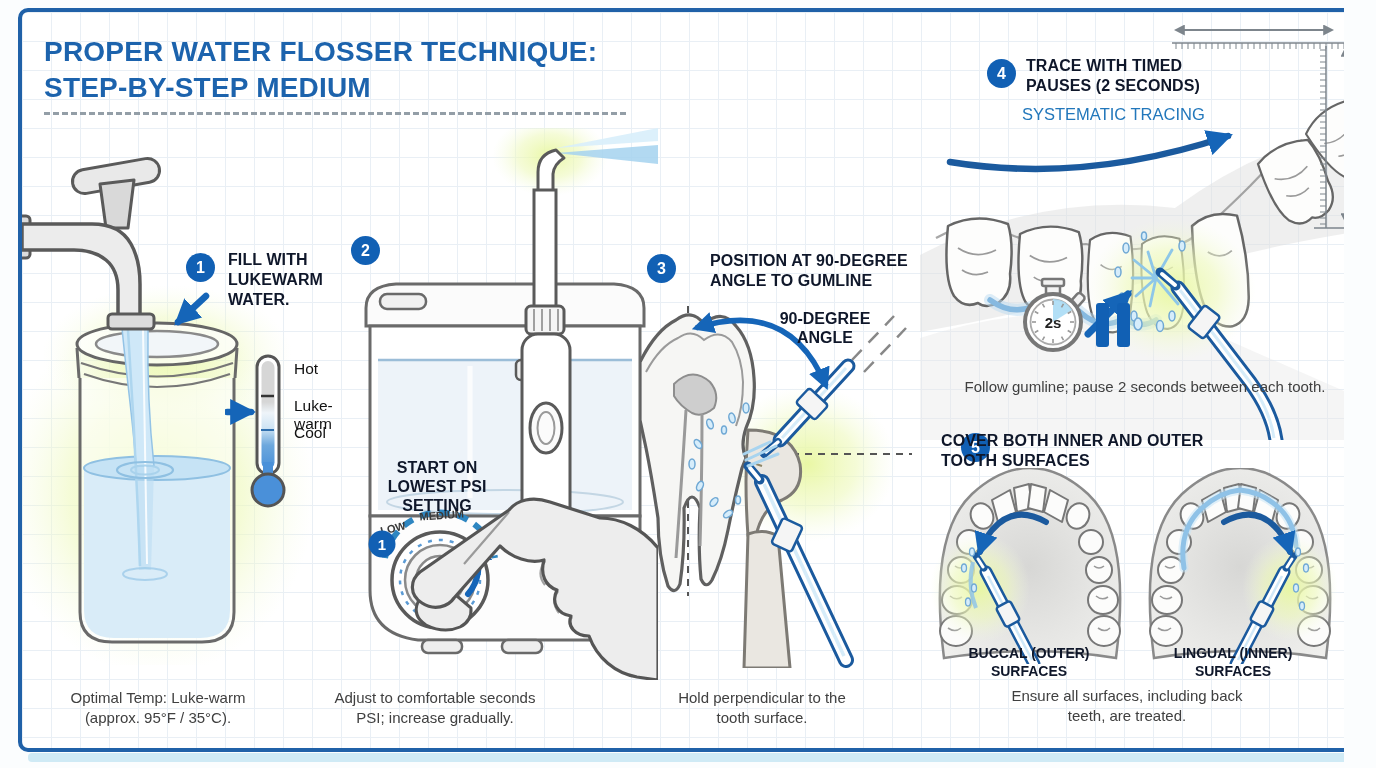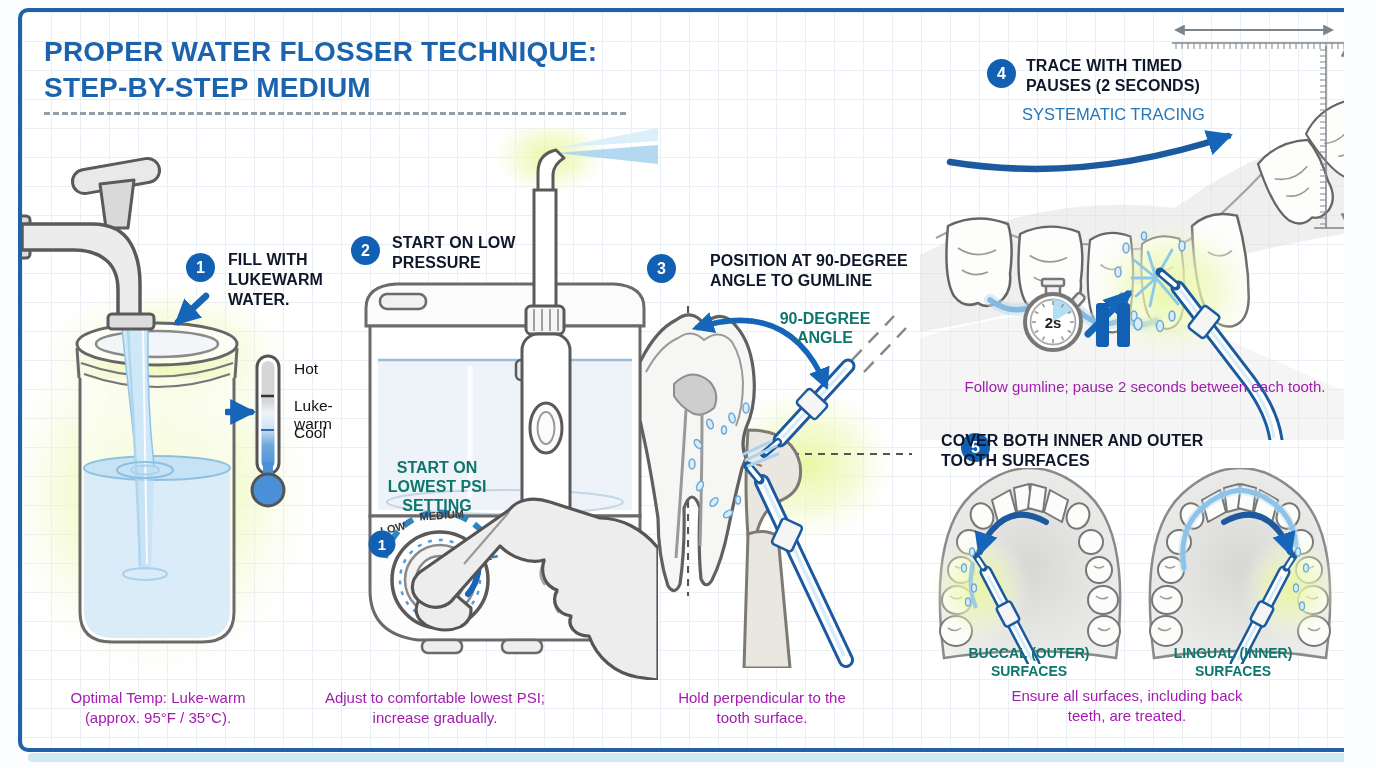--- a/index.html
+++ b/index.html
@@ -8,22 +8,22 @@
   .board{left:18px;top:8px;width:1332px;height:736px;border:4px solid #2061a8;border-radius:10px;
     background-color:#fff;
     background-image:linear-gradient(to right,#e9eff5 1px,transparent 1px),linear-gradient(to bottom,#e9eff5 1px,transparent 1px);
     background-size:29px 29px;}
   .shadow-strip{left:28px;top:753px;width:1330px;height:9px;background:#cfeaf5;border-radius:4px;}
   .title{left:44px;top:34px;width:620px;font-size:28px;font-weight:bold;color:#1c63ad;line-height:1.28;letter-spacing:.2px;}
   .dashline{left:44px;top:112px;width:582px;border-top:3px dashed #939ea7;height:0;}
   .badge{width:29px;height:29px;border-radius:50%;background:#1160b4;color:#fff;font-weight:bold;font-size:16px;
     display:flex;align-items:center;justify-content:center;}
   .step-head{font-size:16px;font-weight:bold;color:#0f172a;line-height:1.24;letter-spacing:.1px;}
-  .blue-label{font-size:16px;font-weight:bold;color:#0f766e;line-height:1.18;text-align:center;}
-  .caption{font-size:15px;color:#a21caf;text-align:center;line-height:1.3;}
+  .blue-label{font-size:16px;font-weight:bold;color:#0f172a;line-height:1.18;text-align:center;}
+  .caption{font-size:15px;color:#404040;text-align:center;line-height:1.3;}
   .therm-label{font-size:15.5px;color:#111;line-height:1.15;}
   svg text{font-family:"Liberation Sans",sans-serif;}
 </style>
 </head>
 <body>
 
 <div class="stage">
 
   <svg class="abs" width="0" height="0" style="left:0;top:0">
     <defs>
@@ -161,23 +161,22 @@
     <g>
       <path d="M66 474 Q60 488 74 497 Q92 506 108 499 Q120 493 119 480 L98 462 Z" fill="#ededed" stroke="#555555" stroke-width="3" stroke-linejoin="round"></path>
       <path d="M68 444 C58 452 57 467 70 475 C82 483 96 479 102 470 L148 418 C160 430 178 436 192 432 C188 446 193 458 205 462 C199 474 205 486 219 488 C215 498 223 508 237 508 C245 530 263 545 285 549 L306 552 L306 420 C290 400 268 390 248 390 L198 374 C180 368 165 372 157 382 Z" fill="#ededed" stroke="#555555" stroke-width="3.2" stroke-linejoin="round"></path>
       <path d="M157 384 L112 436 M193 433 Q184 446 193 457 M206 463 Q198 474 207 485 M220 489 Q214 497 224 505" fill="none" stroke="#555555" stroke-width="2.2" opacity=".55"></path>
     </g>
   </svg>
 
   <div class="abs badge" style="left:351px;top:236px">
     <span>2</span>
   </div>
-  <div class="abs step-head" style="left:392px;top:233px;width:140px">START ON LOW PRESSURE</div>
   <div class="abs blue-label" style="left:384px;top:459px;width:106px">START ON LOWEST PSI SETTING</div>
-  <div class="abs caption" style="left:320px;top:688px;width:230px">Adjust to comfortable lowest PSI; increase gradually.</div>
+  <div class="abs caption" style="left:320px;top:688px;width:230px">Adjust to comfortable seconds PSI; increase gradually.</div>
 
   <svg class="abs" style="left:640px;top:296px" width="278" height="372" viewBox="0 0 278 372">
     <ellipse cx="168" cy="168" rx="88" ry="78" fill="url(#glowGrad)"></ellipse>
     <line x1="48" y1="10" x2="48" y2="300" stroke="#555555" stroke-width="2" stroke-dasharray="7 6"></line>
     <line x1="48" y1="158" x2="272" y2="158" stroke="#555555" stroke-width="2" stroke-dasharray="7 6"></line>
     <g>
       <path d="M0 66 Q16 34 36 24 Q52 12 64 28 Q82 12 96 30 Q112 48 114 82 Q116 110 106 132 Q100 150 106 162 L102 172 Q94 204 88 234 Q82 264 72 284 Q66 294 61 283 Q58 252 60 212 Q52 190 44 212 Q45 254 40 288 Q35 300 28 290 Q18 260 18 222 Q12 182 6 152 L0 124 Z" fill="#f6f6f4" stroke="#606060" stroke-width="3.2" stroke-linejoin="round"></path>
       <path d="M6 76 Q20 50 38 42 Q52 32 64 44 Q80 32 92 46 Q102 62 103 86 Q103 112 96 130" fill="none" stroke="#9a9a9a" stroke-width="2"></path>
       <path d="M34 88 Q52 70 70 86 Q80 98 74 112 Q62 122 52 117 Q40 110 34 100 Z" fill="#cecece" stroke="#8e8e8e" stroke-width="2"></path>
       <path d="M46 114 Q42 180 36 262 M62 118 Q62 180 60 250" fill="none" stroke="#9a9a9a" stroke-width="3"></path>

